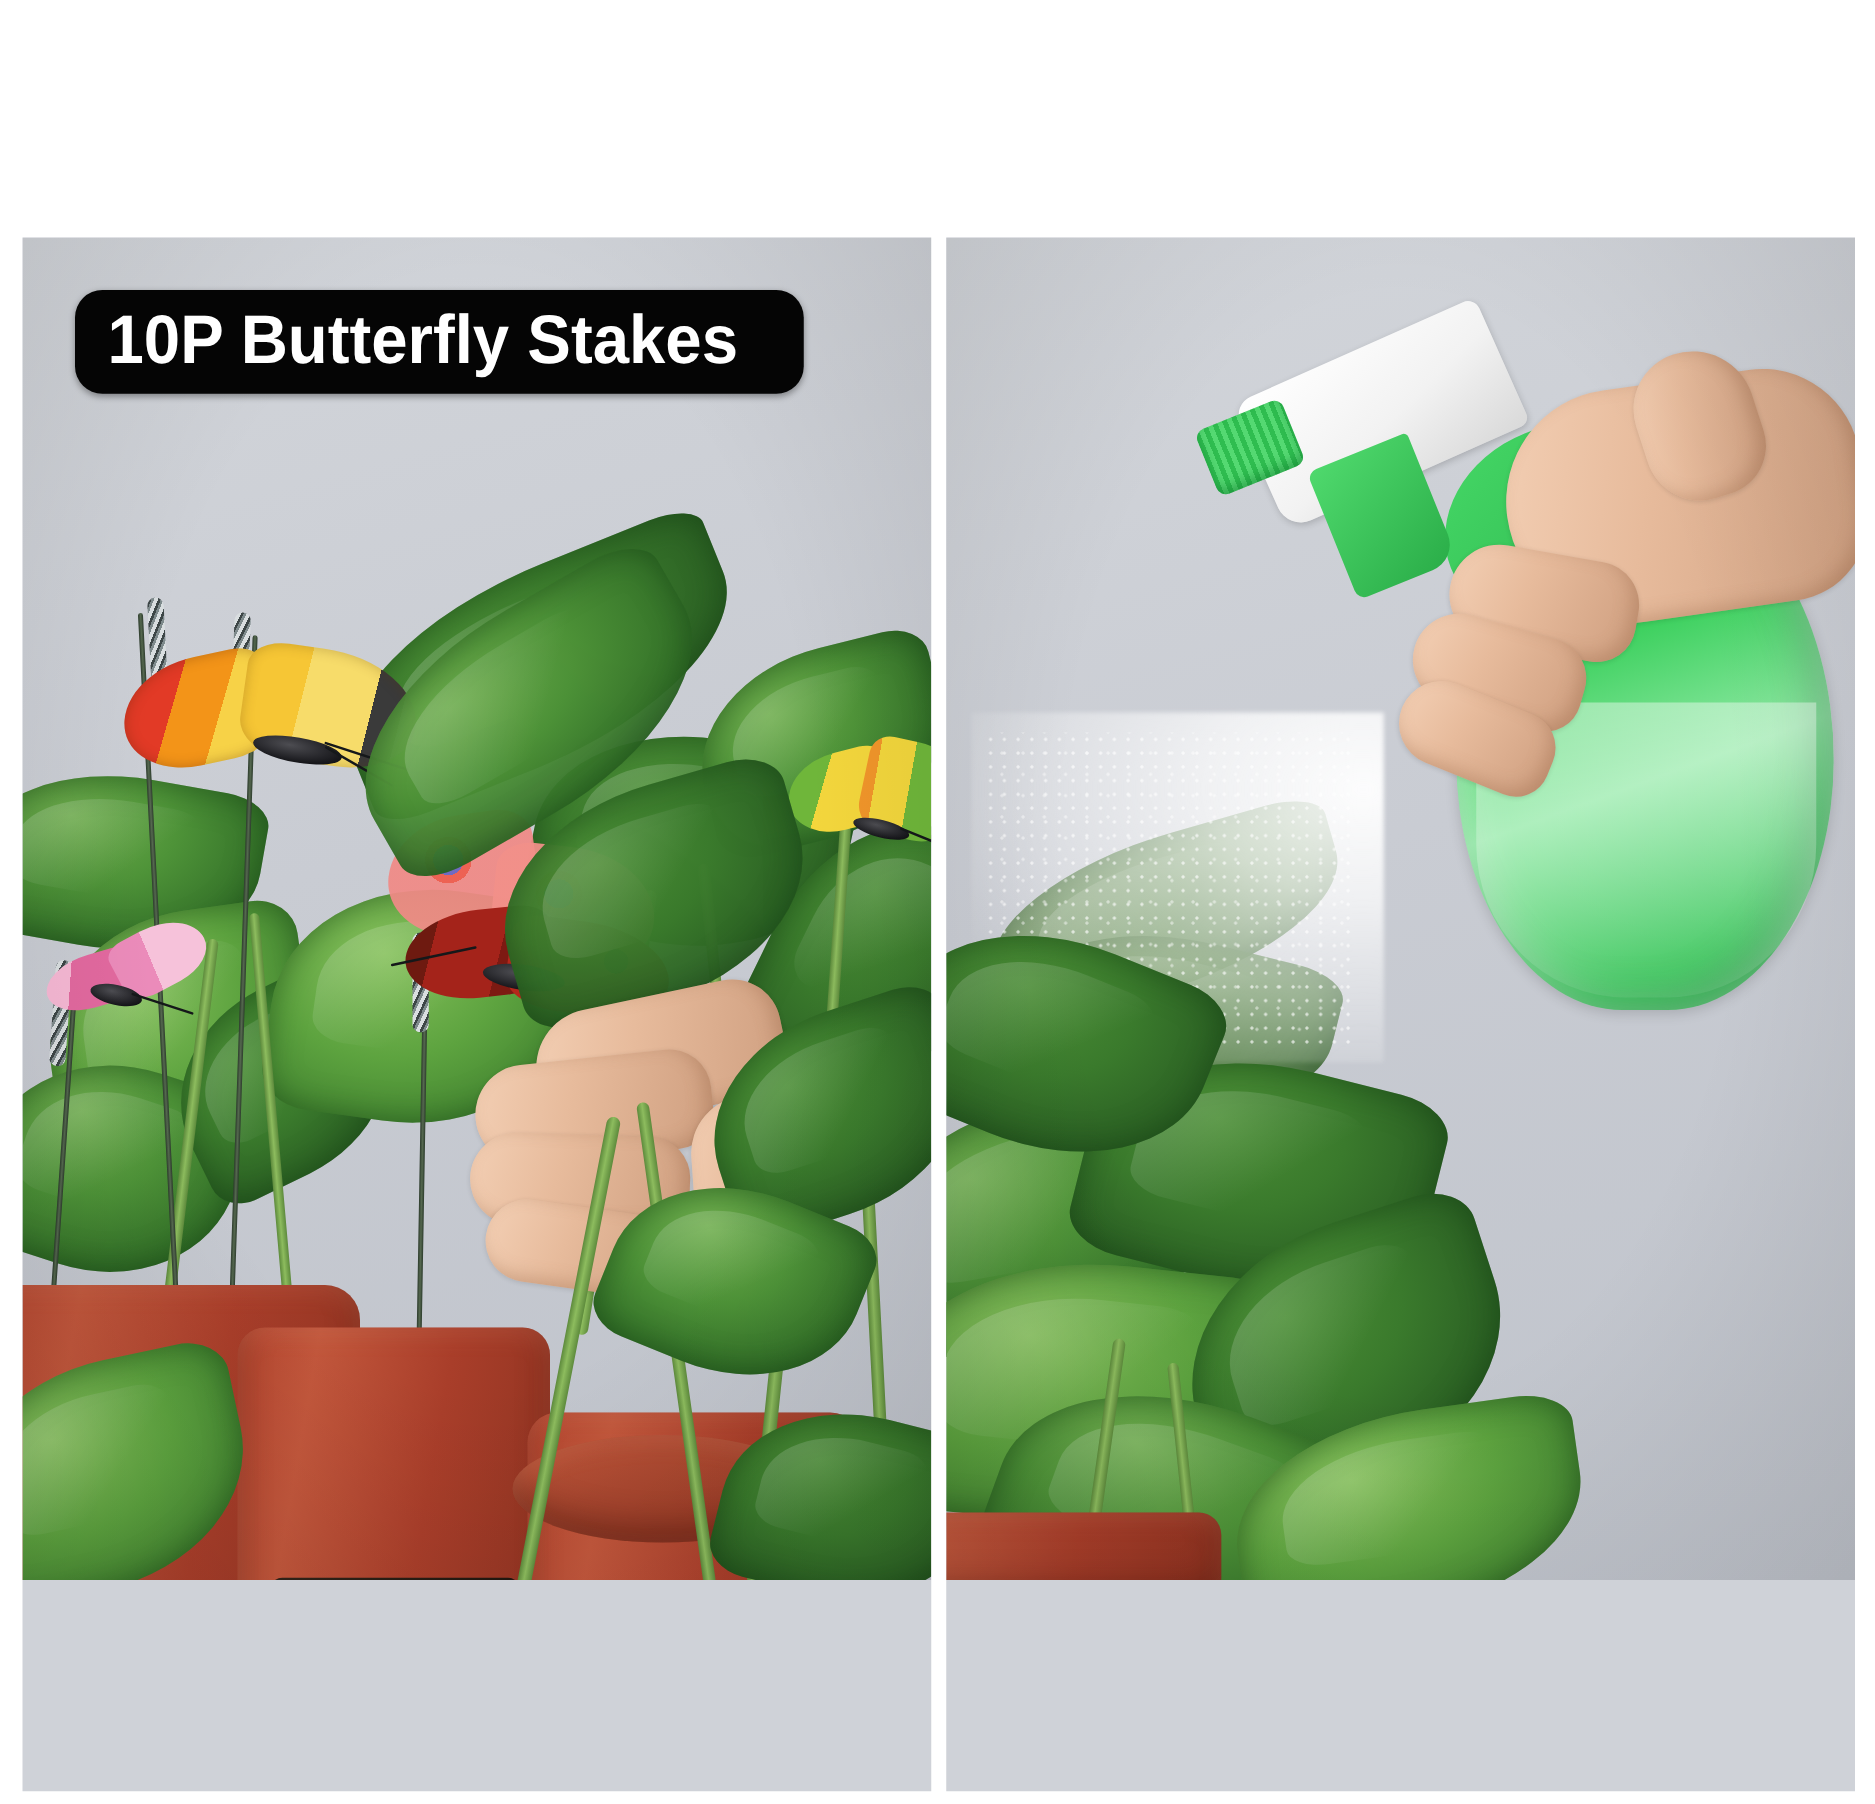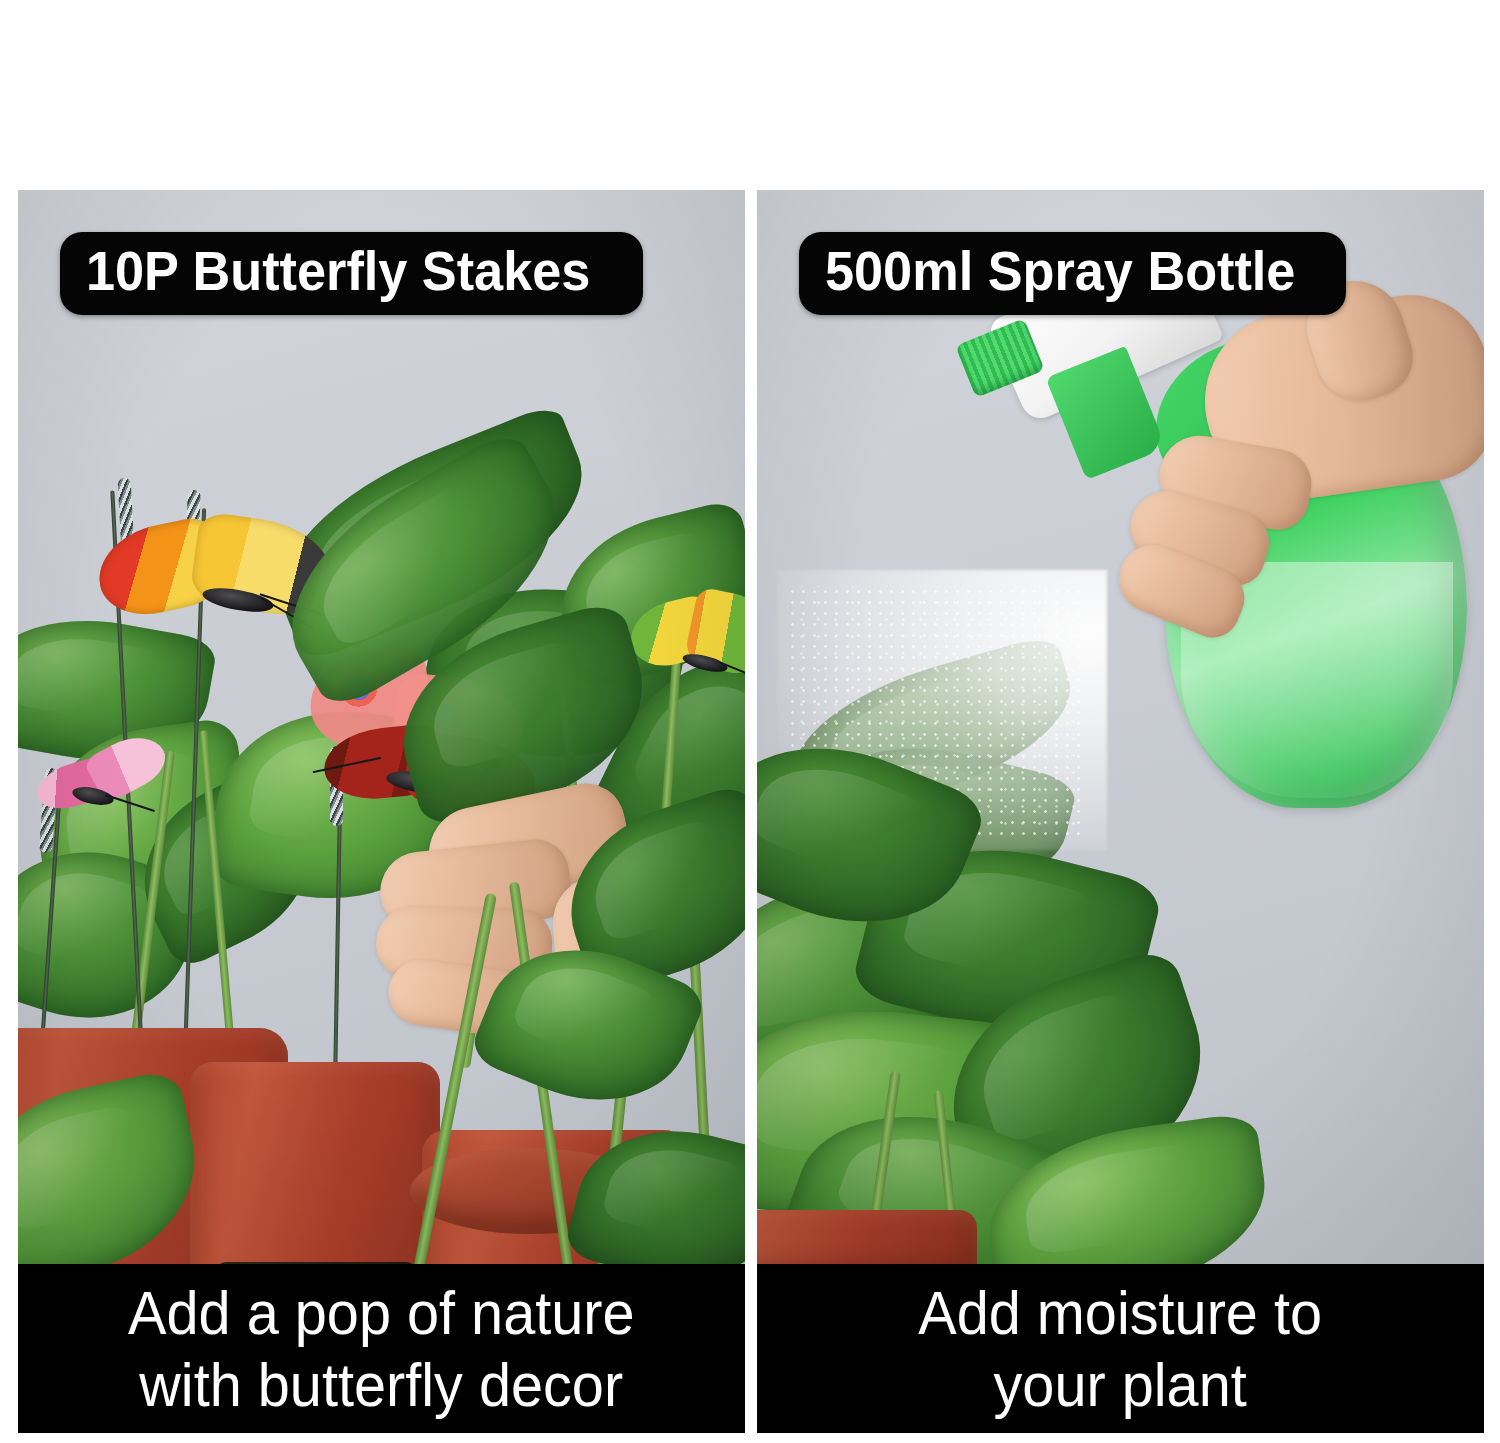--- a/index.html
+++ b/index.html
@@ -341,24 +341,20 @@
           <div class="leaf dark" style="left:560px; top:940px; width:200px; height:150px; transform:rotate(14deg);"></div>
 
           <div class="vignette"></div>
         </div>
 
         <div class="badge">
           <span class="badge-text">10P Butterfly Stakes</span>
         </div>
       </div>
 
-      <div class="caption">
-        <div class="caption-line">Add a pop of nature</div>
-        <div class="caption-line">with butterfly decor</div>
-      </div>
     </div>
 
     <div class="panel panel-right">
 
       <div class="photo">
         <div class="art">
 
           <div class="leaf" style="left:30px; top:480px; width:290px; height:120px; transform:rotate(-16deg);
                background: linear-gradient(120deg, #7f9f6f 0%, #5f8a4e 50%, #416d36 100%); opacity:.9;"></div>
           <div class="leaf" style="left:60px; top:560px; width:250px; height:130px; transform:rotate(14deg);
@@ -406,25 +402,18 @@
           <div class="leaf dark" style="left:-40px; top:560px; width:250px; height:170px; transform:rotate(22deg);"></div>
           <div class="leaf light" style="left:230px; top:940px; width:280px; height:160px; transform:rotate(-8deg);"></div>
 
           <div class="stem" style="left:120px; top:880px; width:10px; height:200px; transform:rotate(8deg);"></div>
           <div class="stem" style="left:186px; top:900px; width:9px; height:180px; transform:rotate(-6deg);"></div>
           <div class="pot" style="left:-60px; top:1020px; width:280px; height:70px; border-radius:18px;"></div>
 
           <div class="vignette"></div>
         </div>
 
-        <div class="badge">
-          <span class="badge-text">500ml Spray Bottle</span>
-        </div>
       </div>
 
-      <div class="caption">
-        <div class="caption-line">Add moisture to</div>
-        <div class="caption-line">your plant</div>
-      </div>
     </div>
 
   </div>
 </div>
 
 </body></html>

